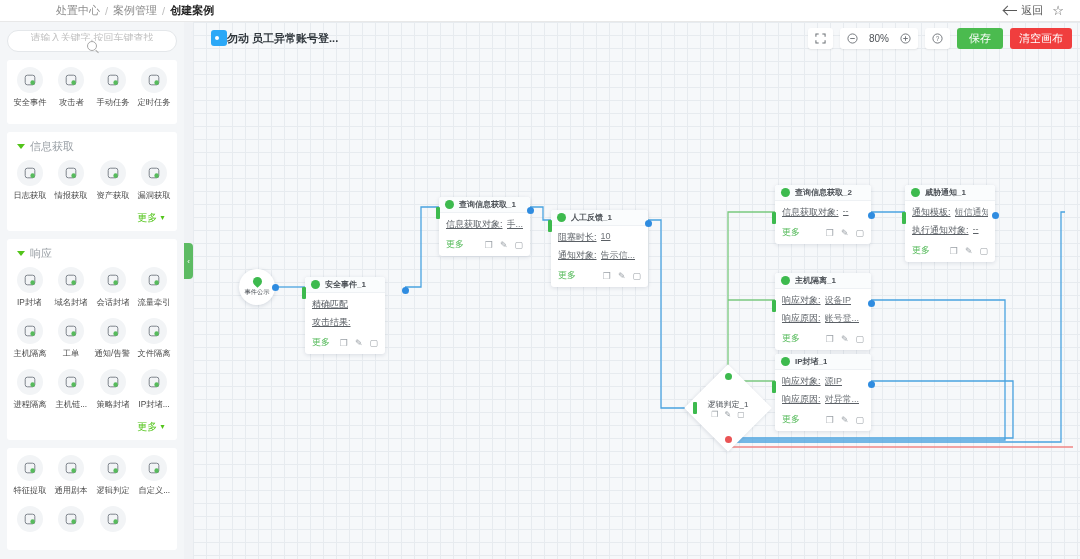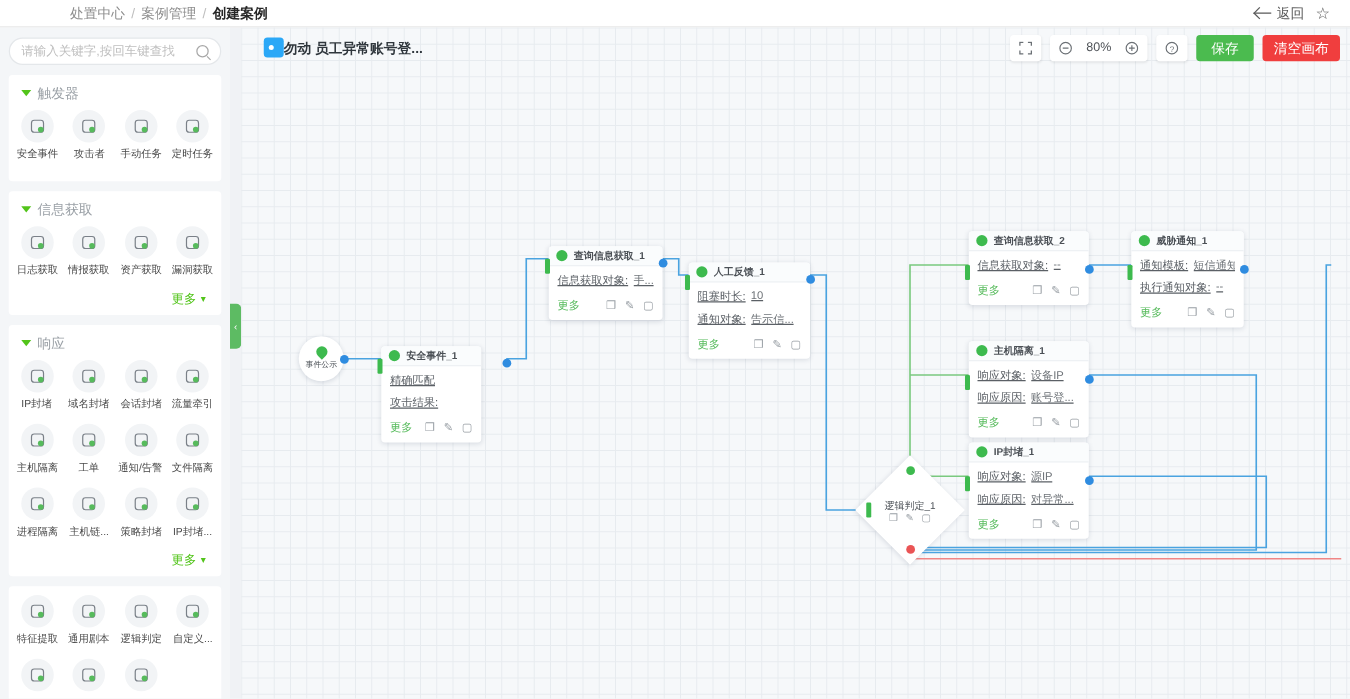--- a/index.html
+++ b/index.html
@@ -28,21 +28,21 @@
       border-left:1px solid #595959; border-bottom:1px solid #595959; transform:rotate(45deg); }
   .star { color:#595959; font-size:13px; line-height:1; }
 
   
   .sidebar {
     position:absolute; left:0; top:22px; width:184px; height:537px;
     background:#f4f6f8; overflow:hidden; padding:8px 7px 0 7px;
   }
   .search-box {
     height:22px; background:#fff; border:1px solid #e4e7ea; border-radius:11px;
-    display:flex; align-items:center; padding:0 9px; margin-bottom:8px;
+    display:flex; align-items:center; padding:0 9px; margin-bottom:8px;flex-direction:column;
   }
   .search-box .ph { color:#bfbfbf; font-size:10px; flex:1; white-space:nowrap; overflow:hidden;}
   .mag { width:10px;height:10px;border:1.2px solid #a8a8a8;border-radius:50%; position:relative;}
   .mag:after{content:"";position:absolute;right:-3px;bottom:-2px;width:4px;height:1.2px;background:#a8a8a8;transform:rotate(45deg);}
 
   .group { background:#fff; border-radius:3px; margin-bottom:8px; padding:7px 2px 6px 2px; }
   .group-title { display:flex; align-items:center; gap:5px; font-size:11px; color:#9aa0a6; padding:0 8px 6px 8px;}
   .caret { width:0;height:0;border-left:4px solid transparent;border-right:4px solid transparent;border-top:5px solid #52c41a;}
   .tools { display:flex; flex-wrap:wrap; }
   .tool { width:25%; display:flex; flex-direction:column; align-items:center; margin-bottom:9px; cursor:pointer;}
@@ -149,24 +149,20 @@
     </div>
   </div>
 
   <div class="sidebar">
     <div class="search-box">
       <span class="ph">请输入关键字,按回车键查找</span>
       <span class="mag"></span>
     </div>
     <div id="groups">
         <div class="group">
-          <div class="group-title">
-            <span class="caret"></span>
-            <span>触发器</span>
-          </div>
           <div class="tools">
             <div class="tool">
               <div class="circ">
                 <svg width="14" height="14" viewBox="0 0 16 16">
                   <rect x="2.5" y="2.5" width="11" height="11" rx="2.5" stroke="#7a8088" fill="none" stroke-width="1.1"></rect>
                   <circle cx="11" cy="11" r="2.6" fill="#57bb5c"></circle>
                 </svg>
               </div>
               <div class="lbl">安全事件</div>
             </div>

